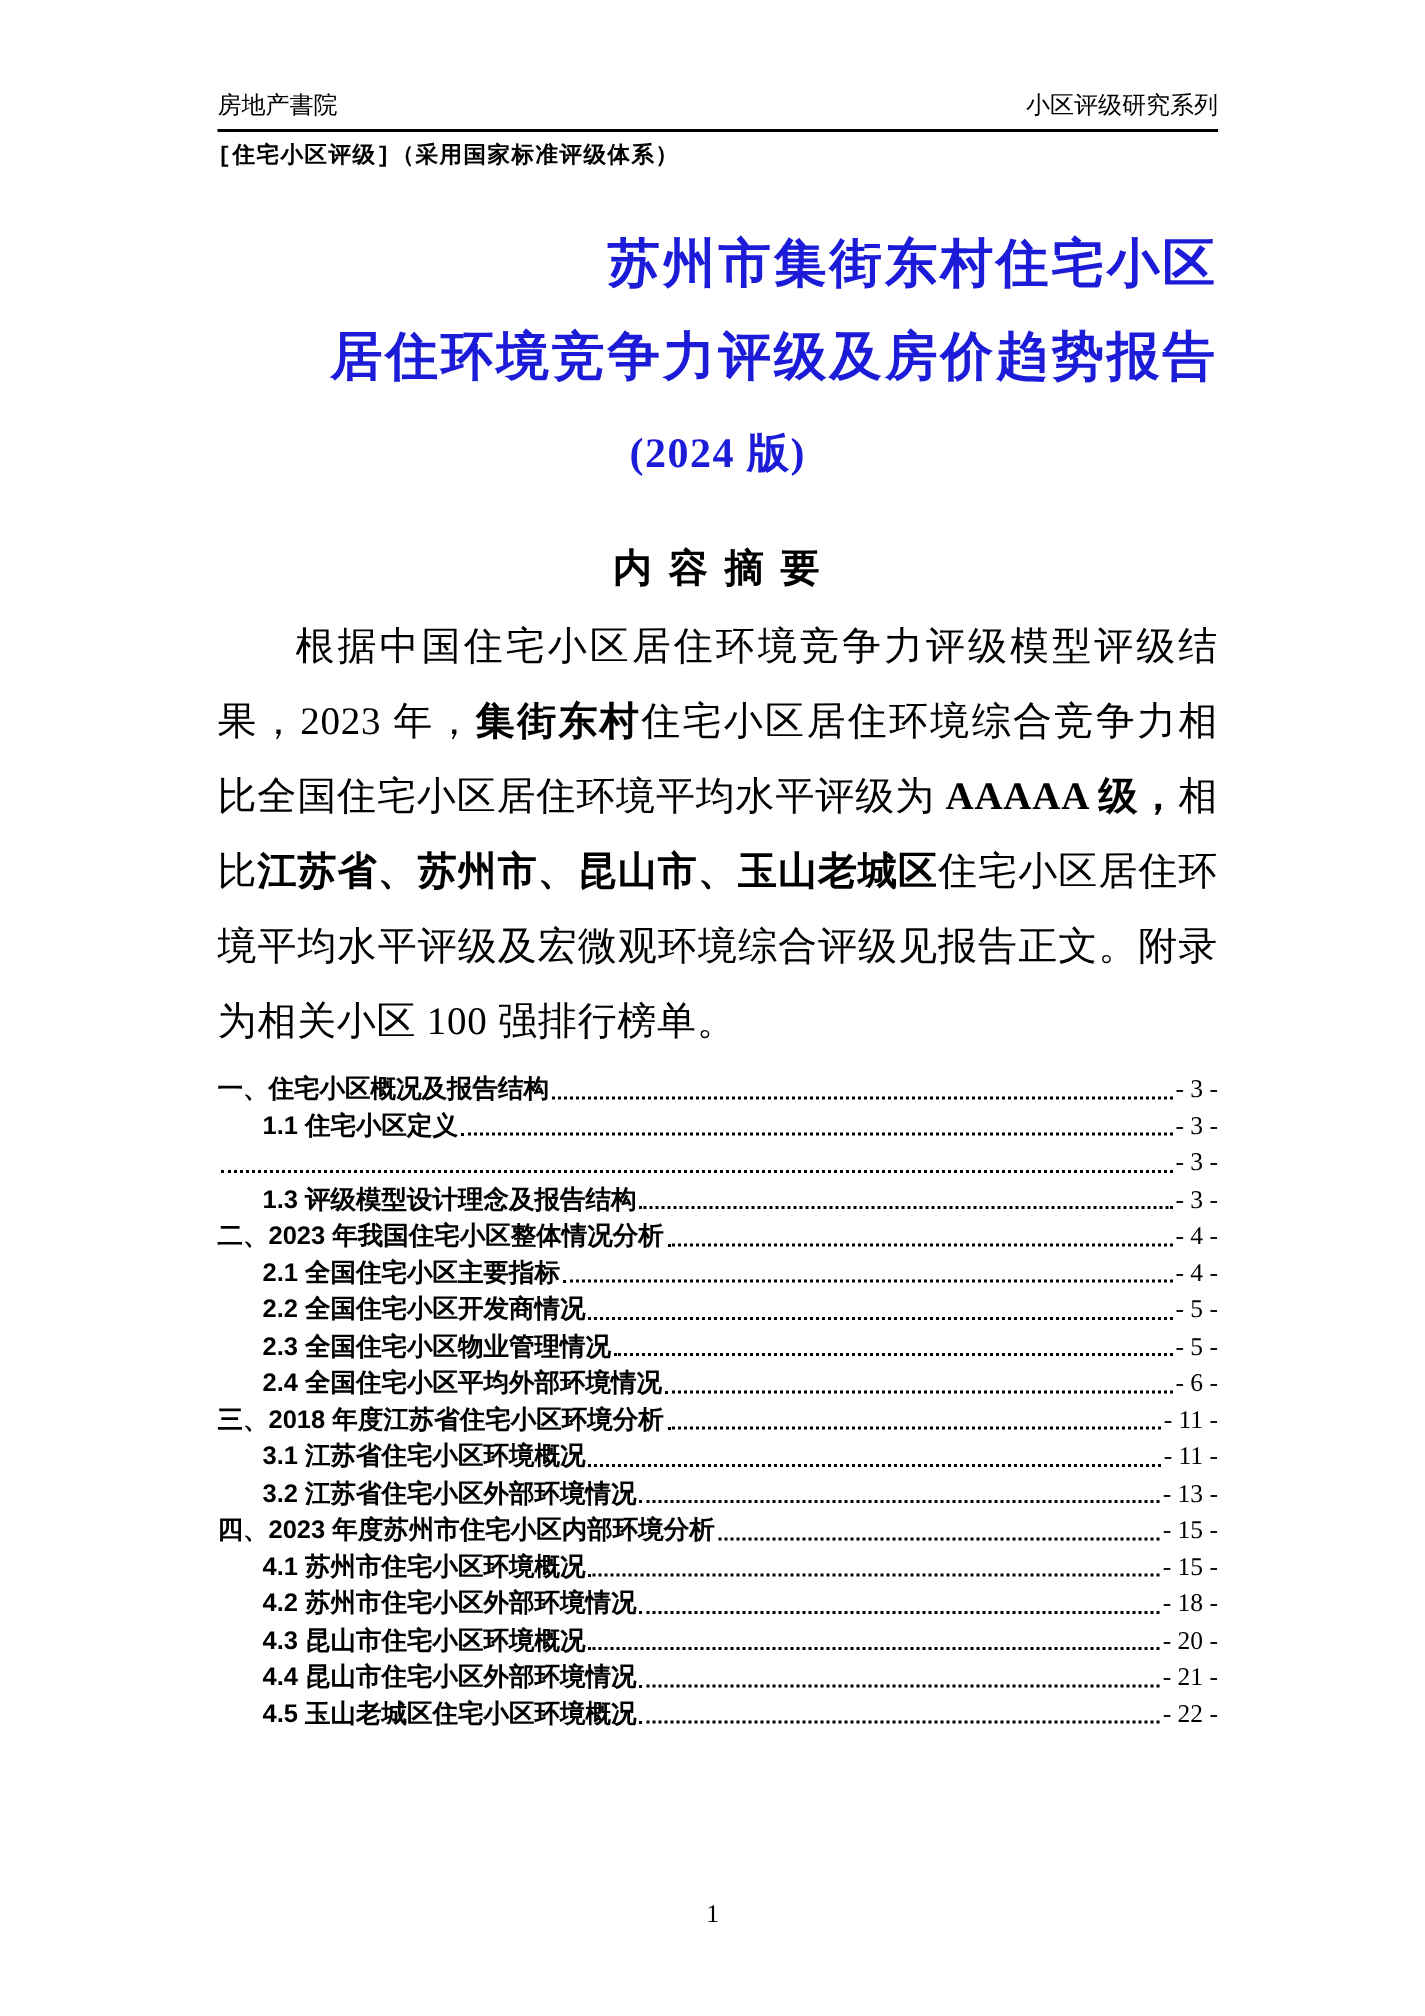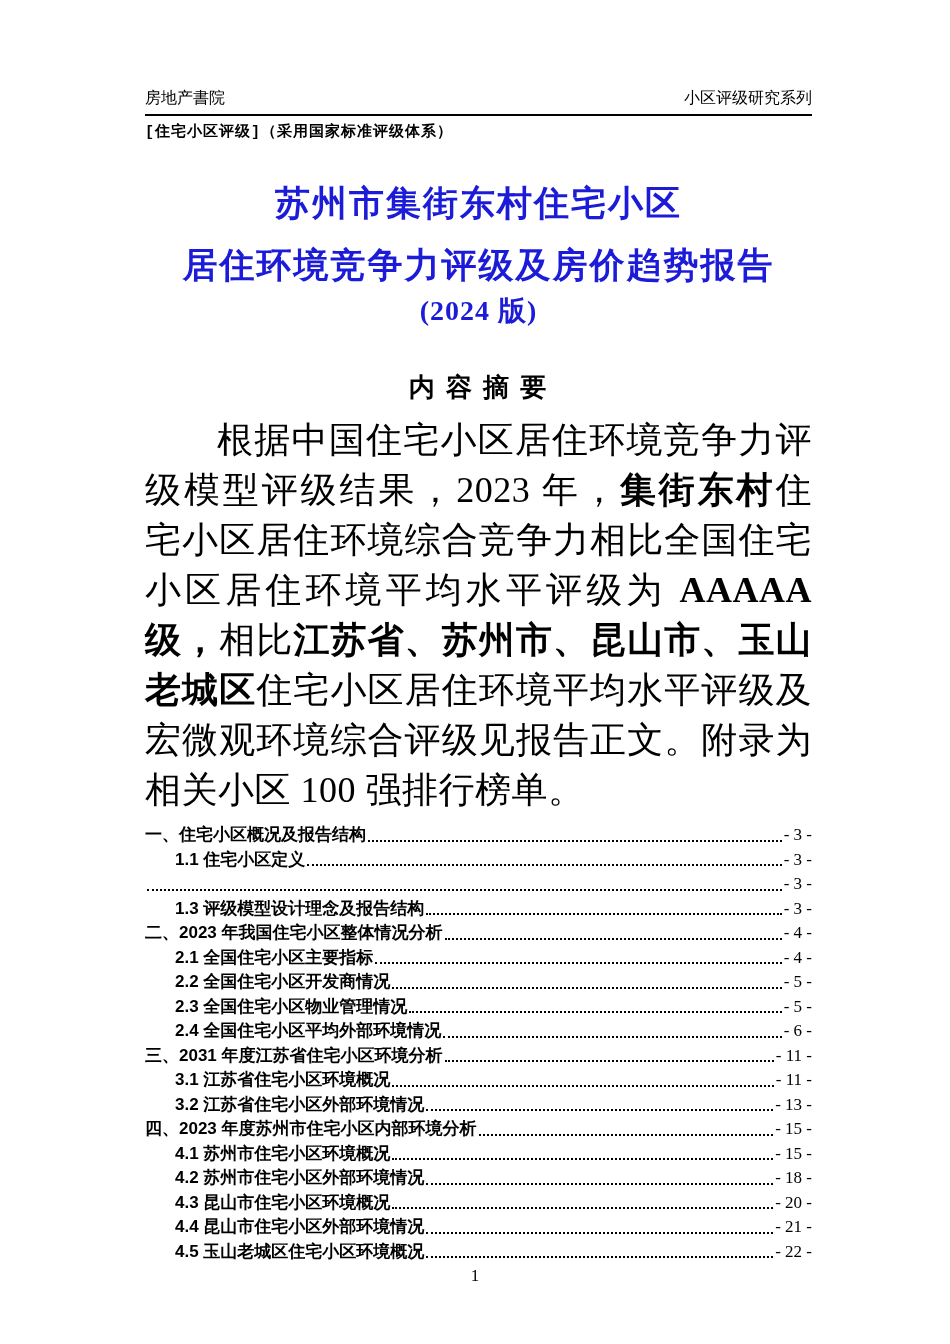--- a/index.html
+++ b/index.html
@@ -7,21 +7,21 @@
   body {
     width: 950px;
     font-family: "Liberation Serif", "DejaVu Serif", serif;
     color: #000000;
   }
   .page {
     position: relative;
     width: 950px;
     height: 1344px;
     background: #ffffff;
-    padding: 88px 138px 0 145px;
+    padding: 60px 138px 0 145px;
     overflow: hidden;
   }
   
   .hdr-row {
     display: flex;
     justify-content: space-between;
     align-items: baseline;
     font-family: "Liberation Sans", "DejaVu Sans", sans-serif;
     font-size: 16px;
     padding-bottom: 5px;
@@ -31,48 +31,48 @@
   .doc-subtitle {
     margin-top: 6px;
     font-family: Liberation Mono, monospace;
     font-weight: 700;
     font-size: 15px;
     letter-spacing: 1px;
   }
   
   .title-line {
     margin-top: 40px;
-    text-align: center;
+    text-align: right;
     color: var(--title-blue, #1b1bd8);
     font-weight: 700;
     font-size: 35px;
     letter-spacing: 2px;
     line-height: 1.3;
   }
   .title-line.second { margin-top: 16px; }
   .edition {
-    margin-top: 4px;
+    margin-top: 23px;
     text-align: center;
     color: var(--title-blue, #1b1bd8);
     font-weight: 700;
     font-size: 28px;
     letter-spacing: 1px;
   }
   
   .summary-heading {
     margin-top: 40px;
     text-align: center;
     font-family: "Liberation Sans", "DejaVu Sans", sans-serif;
     font-weight: 700;
     font-size: 26px;
     letter-spacing: 2px;
   }
   .summary-para {
     margin-top: 10px;
-    font-size: 36px;
+    font-size: 26px;
     line-height: 50px;
     text-align: justify;
     text-indent: 2em;
     letter-spacing: 0.5px;
   }
   .summary-para .b { font-weight: 700; }
   
   .toc-heading {
     margin-top: 50px;
     text-align: center;
@@ -177,21 +177,21 @@
     <span class="lbl">2.3 全国住宅小区物业管理情况</span>
     <span class="dots"></span>
     <span class="pg">- 5 -</span>
   </div>
       <div class="toc-row lvl2">
     <span class="lbl">2.4 全国住宅小区平均外部环境情况</span>
     <span class="dots"></span>
     <span class="pg">- 6 -</span>
   </div>
       <div class="toc-row">
-    <span class="lbl">三、2031 年度江苏省住宅小区环境分析</span>
+    <span class="lbl">三、2018 年度江苏省住宅小区环境分析</span>
     <span class="dots"></span>
     <span class="pg">- 11 -</span>
   </div>
       <div class="toc-row lvl2">
     <span class="lbl">3.1 江苏省住宅小区环境概况</span>
     <span class="dots"></span>
     <span class="pg">- 11 -</span>
   </div>
       <div class="toc-row lvl2">
     <span class="lbl">3.2 江苏省住宅小区外部环境情况</span>

